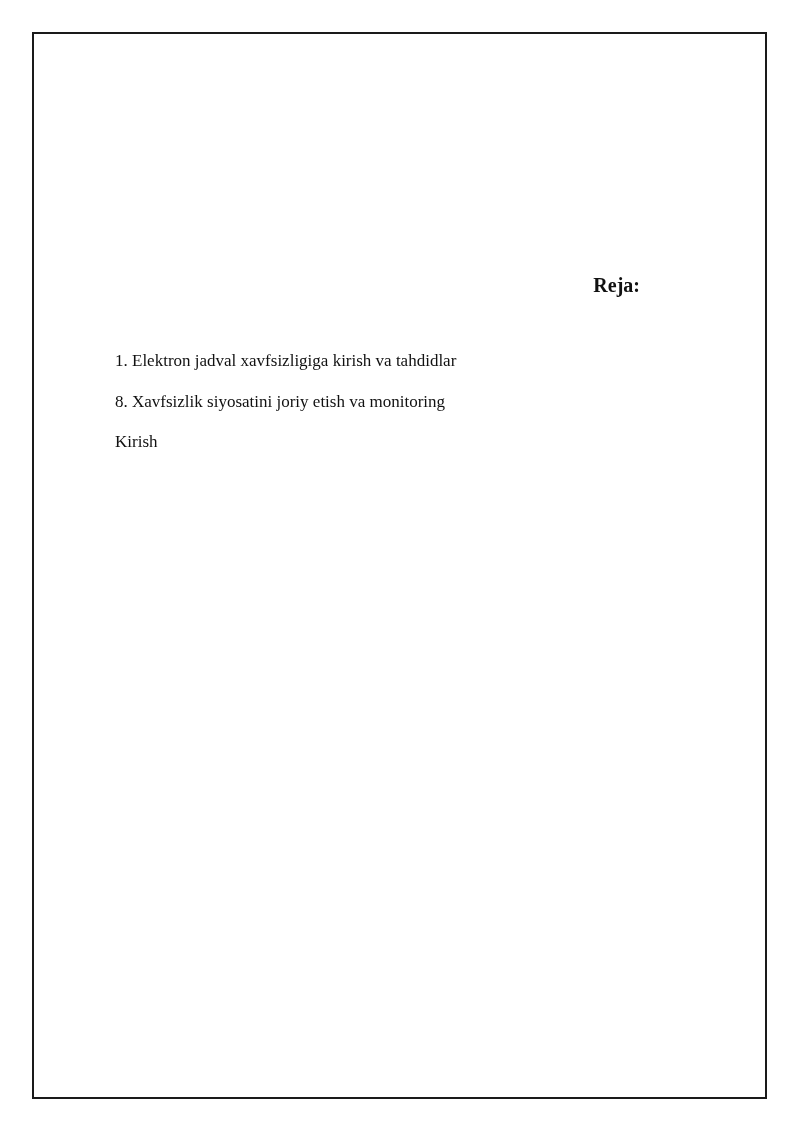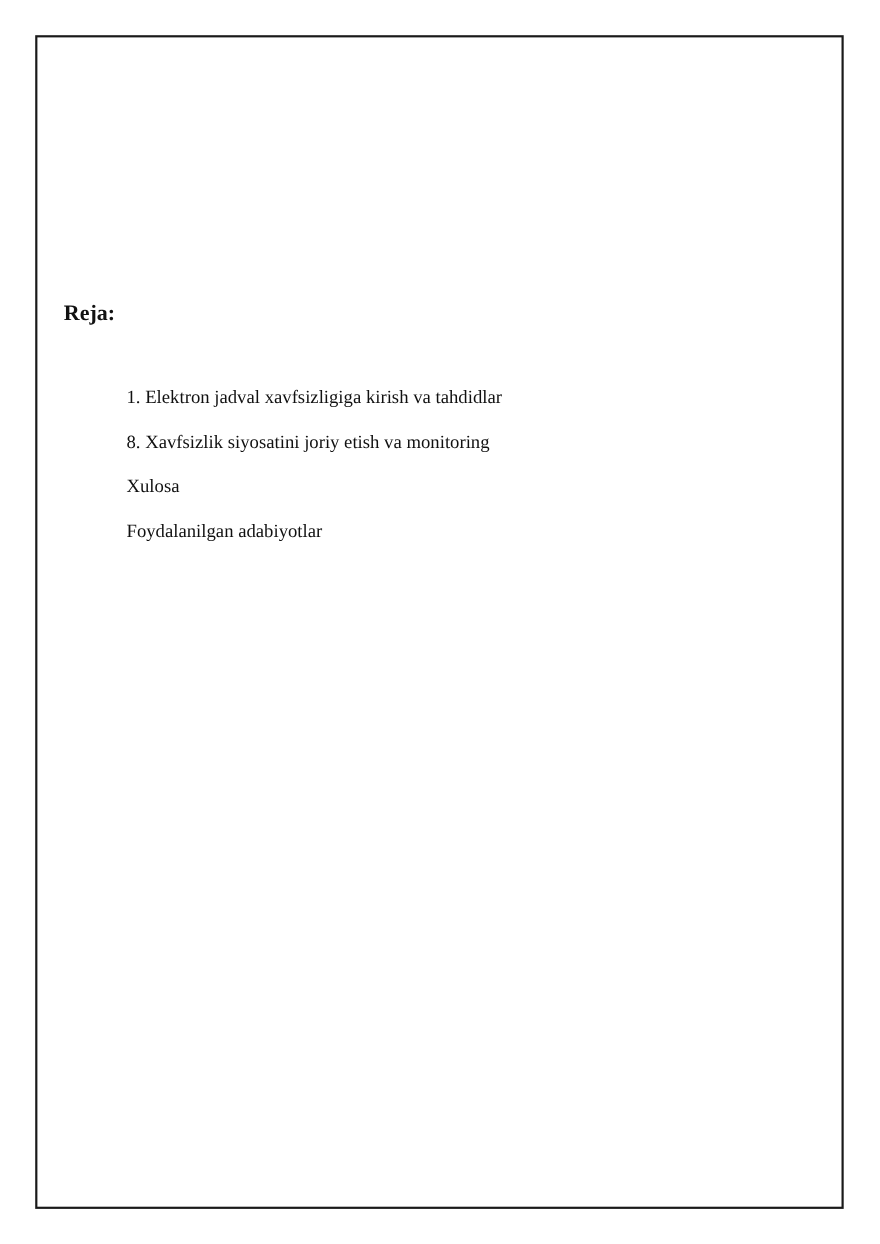--- a/index.html
+++ b/index.html
@@ -22,21 +22,21 @@
       width: 731px;
       height: 1063px;
       border: 2px solid #1a1a1a;
       background: #ffffff;
     }
     .title {
       position: absolute;
       left: 0;
       top: 274px;
       width: 640px;
-      text-align: left;
+      text-align: right;
       font-weight: bold;
       font-size: 20px;
       padding-left: 58px;
       box-sizing: border-box;
     }
     .plan-list {
       position: absolute;
       left: 115px;
       top: 351px;
       margin: 0;
@@ -54,15 +54,14 @@
 </head>
 <body>
 
 <div class="page-frame"></div>
 
 <div class="title">Reja:</div>
 
 <ul class="plan-list">
   <li>1. Elektron jadval xavfsizligiga kirish va tahdidlar</li>
   <li>8. Xavfsizlik siyosatini joriy etish va monitoring</li>
-  <li>Xulosa</li>
-  <li>Foydalanilgan adabiyotlar</li>
+  <li>Kirish</li>
 </ul>
 
 </body></html>

